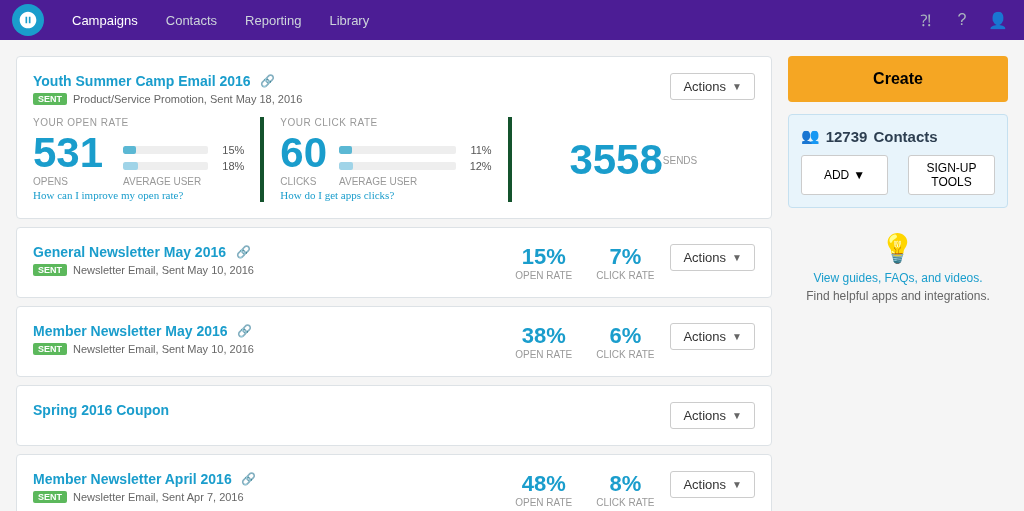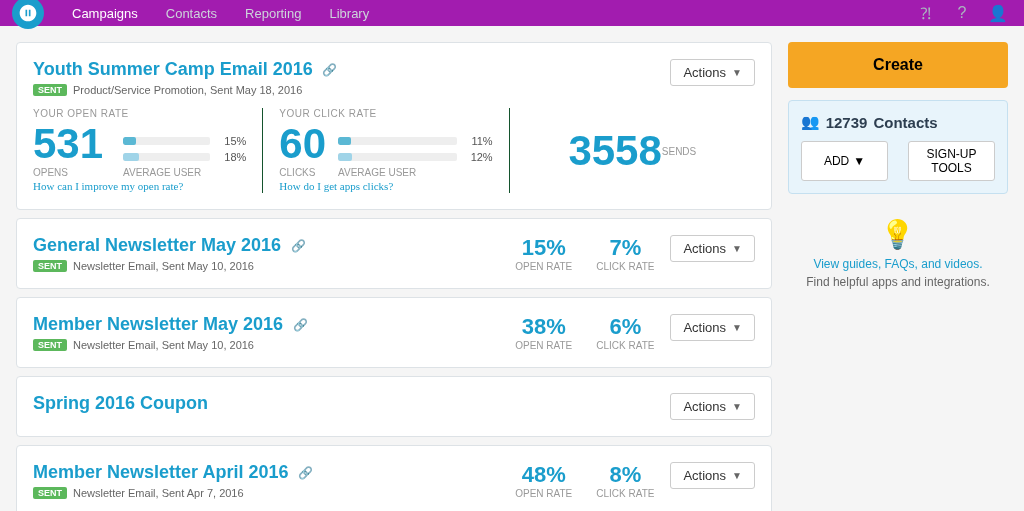--- a/index.html
+++ b/index.html
@@ -1,21 +1,21 @@
 <!DOCTYPE html>
 <html><head>
   <meta charset="utf-8">
   <style>
     * { box-sizing: border-box; margin: 0; padding: 0; }
     body { font-family: Arial, Helvetica, sans-serif; background: #f5f5f5; font-size: 13px; color: #333; }
 
     
     .navbar {
-      background: #a21caf;
-      height: 26px;
+      background: #4c1d95;
+      height: 40px;
       display: flex;
       align-items: center;
       padding: 0 12px;
     }
     .navbar-logo {
       width: 32px; height: 32px;
       background: #1a9dcc;
       border-radius: 50%;
       display: flex; align-items: center; justify-content: center;
       margin-right: 16px;
@@ -53,21 +53,21 @@
     .main { flex: 1; display: flex; flex-direction: column; gap: 8px; }
 
     
     .card {
       background: #fff;
       border: 1px solid #dde2e6;
       border-radius: 4px;
       padding: 16px;
     }
     .card-header { display: flex; align-items: flex-start; justify-content: space-between; }
-    .card-title { color: #1a9dcc; font-size: 18px; font-weight: bold; cursor: pointer; }
+    .card-title { color: #1a9dcc; font-size: 14px; font-weight: bold; cursor: pointer; }
     .card-meta { display: flex; align-items: center; gap: 6px; margin-top: 4px; font-size: 11px; color: #666; }
     .badge-sent {
       background: #5cb85c;
       color: #fff;
       font-size: 9px;
       font-weight: bold;
       padding: 1px 5px;
       border-radius: 2px;
       text-transform: uppercase;
     }
@@ -97,21 +97,21 @@
 
     
     .stats-large {
       display: flex;
       margin-top: 12px;
       gap: 0;
     }
     .stat-section {
       flex: 1;
       padding: 0 16px;
-      border-right: 1px solid #14532d;
+      border-right: 4px solid #14532d;
     }
     .stat-section:first-child { padding-left: 0; }
     .stat-section:last-child { border-right: none; }
     .stat-label-small {
       font-size: 10px;
       color: #999;
       text-transform: uppercase;
       letter-spacing: 0.5px;
       margin-bottom: 4px;
     }

